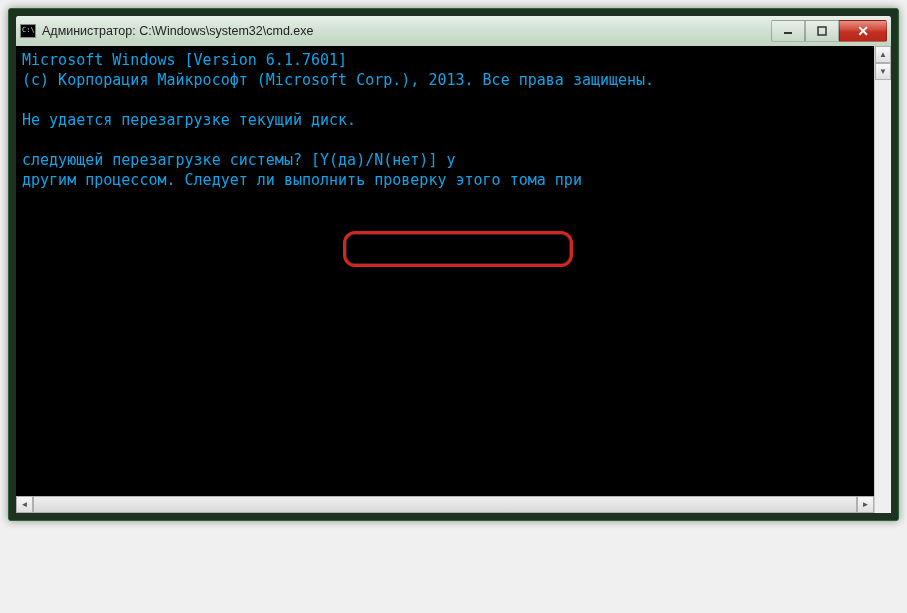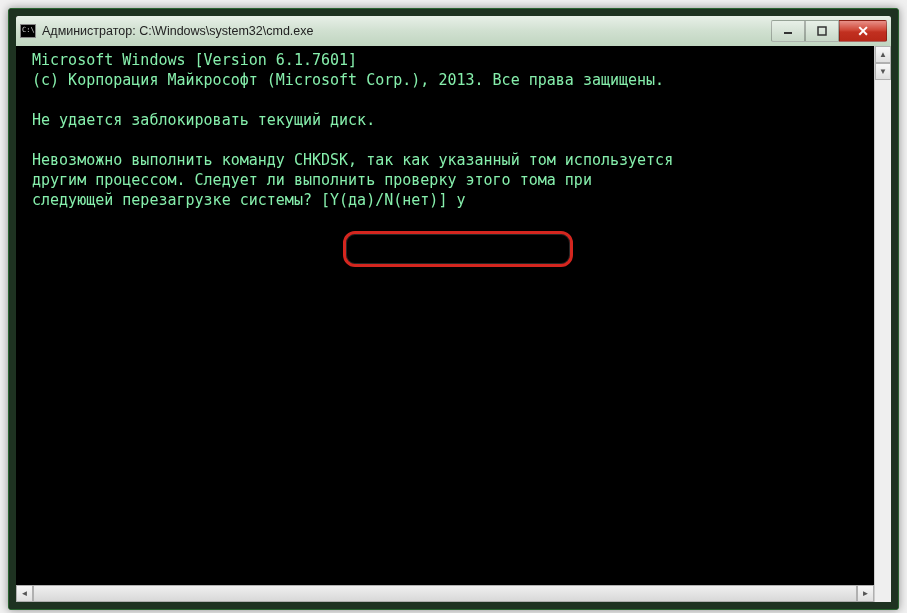--- a/index.html
+++ b/index.html
@@ -5,21 +5,21 @@
     * { margin: 0; padding: 0; box-sizing: border-box; }
     body {
       background: #f0f0f0;
       font-family: Arial, sans-serif;
       padding: 8px;
       width: 907px;
       height: 613px;
     }
     .window {
       width: 891px;
-      height: 602px;
+      height: 513px;
       background: #000;
       border: 1px solid #2a6430;
       border-radius: 3px;
       box-shadow: 0 0 8px rgba(0,0,0,0.4), inset 0 0 0 7px rgba(120,200,130,0.25);
       padding: 7px;
       position: relative;
     }
     .titlebar {
       height: 30px;
       background: linear-gradient(to bottom, #e8f0e8 0%, #d0e0d0 50%, #c0d5c0 100%);
@@ -77,25 +77,25 @@
       background: linear-gradient(to bottom, #e89088 0%, #d04838 45%, #c13020 55%, #b82818 100%);
       border-radius: 0 2px 2px 0;
       color: #fff;
       font-weight: bold;
       font-size: 14px;
     }
     .ctrl-min svg, .ctrl-max svg { stroke: #333; }
     .terminal {
       background: #000;
       height: calc(100% - 30px);
-      padding: 4px 16px;
+      padding: 4px 6px;
       font-family: "Lucida Console", Consolas, monospace;
       font-size: 15px;
       line-height: 20px;
-      color: #86efac;
+      color: #0ea5e9;
       overflow: hidden;
       position: relative;
     }
     .terminal-line { white-space: pre; }
     .redacted {
       display: inline-block;
       width: 58px;
       height: 14px;
       background: radial-gradient(ellipse at center, #2a2a2a 0%, #040404 80%);
       vertical-align: middle;
@@ -175,25 +175,24 @@
       <div class="ctrl-btn ctrl-close">
         <span>✕</span>
       </div>
     </div>
   </div>
 
   <div class="terminal">
     <div class="terminal-line">Microsoft Windows [Version 6.1.7601]</div>
     <div class="terminal-line">(c) Корпорация Майкрософт (Microsoft Corp.), 2013. Все права защищены.</div>
     <div class="terminal-line"> </div>
-    <div class="terminal-line">Не удается заблокировать текущий диск.</div>
-    <div class="terminal-line"> </div>
-    <div class="terminal-line">Невозможно выполнить команду CHKDSK, так как указанный том используется</div>
+    <div class="terminal-line">Не удается перезагрузке текущий диск.</div>
+    <div class="terminal-line"> </div>
+    <div class="terminal-line"><span>следующей перезагрузке системы? </span><span>[Y(да)/N(нет)] y</span></div>
     <div class="terminal-line">другим процессом. Следует ли выполнить проверку этого тома при</div>
-    <div class="terminal-line"><span>следующей перезагрузке системы? </span><span>[Y(да)/N(нет)] y</span></div>
     <div class="terminal-line"> </div>
     <div class="terminal-line"> </div>
   </div>
 
   <div class="scrollbar-v">
     <div class="sb-btn">▲</div>
     <div class="sb-track"></div>
     <div class="sb-btn">▼</div>
   </div>
   <div class="scrollbar-h">

